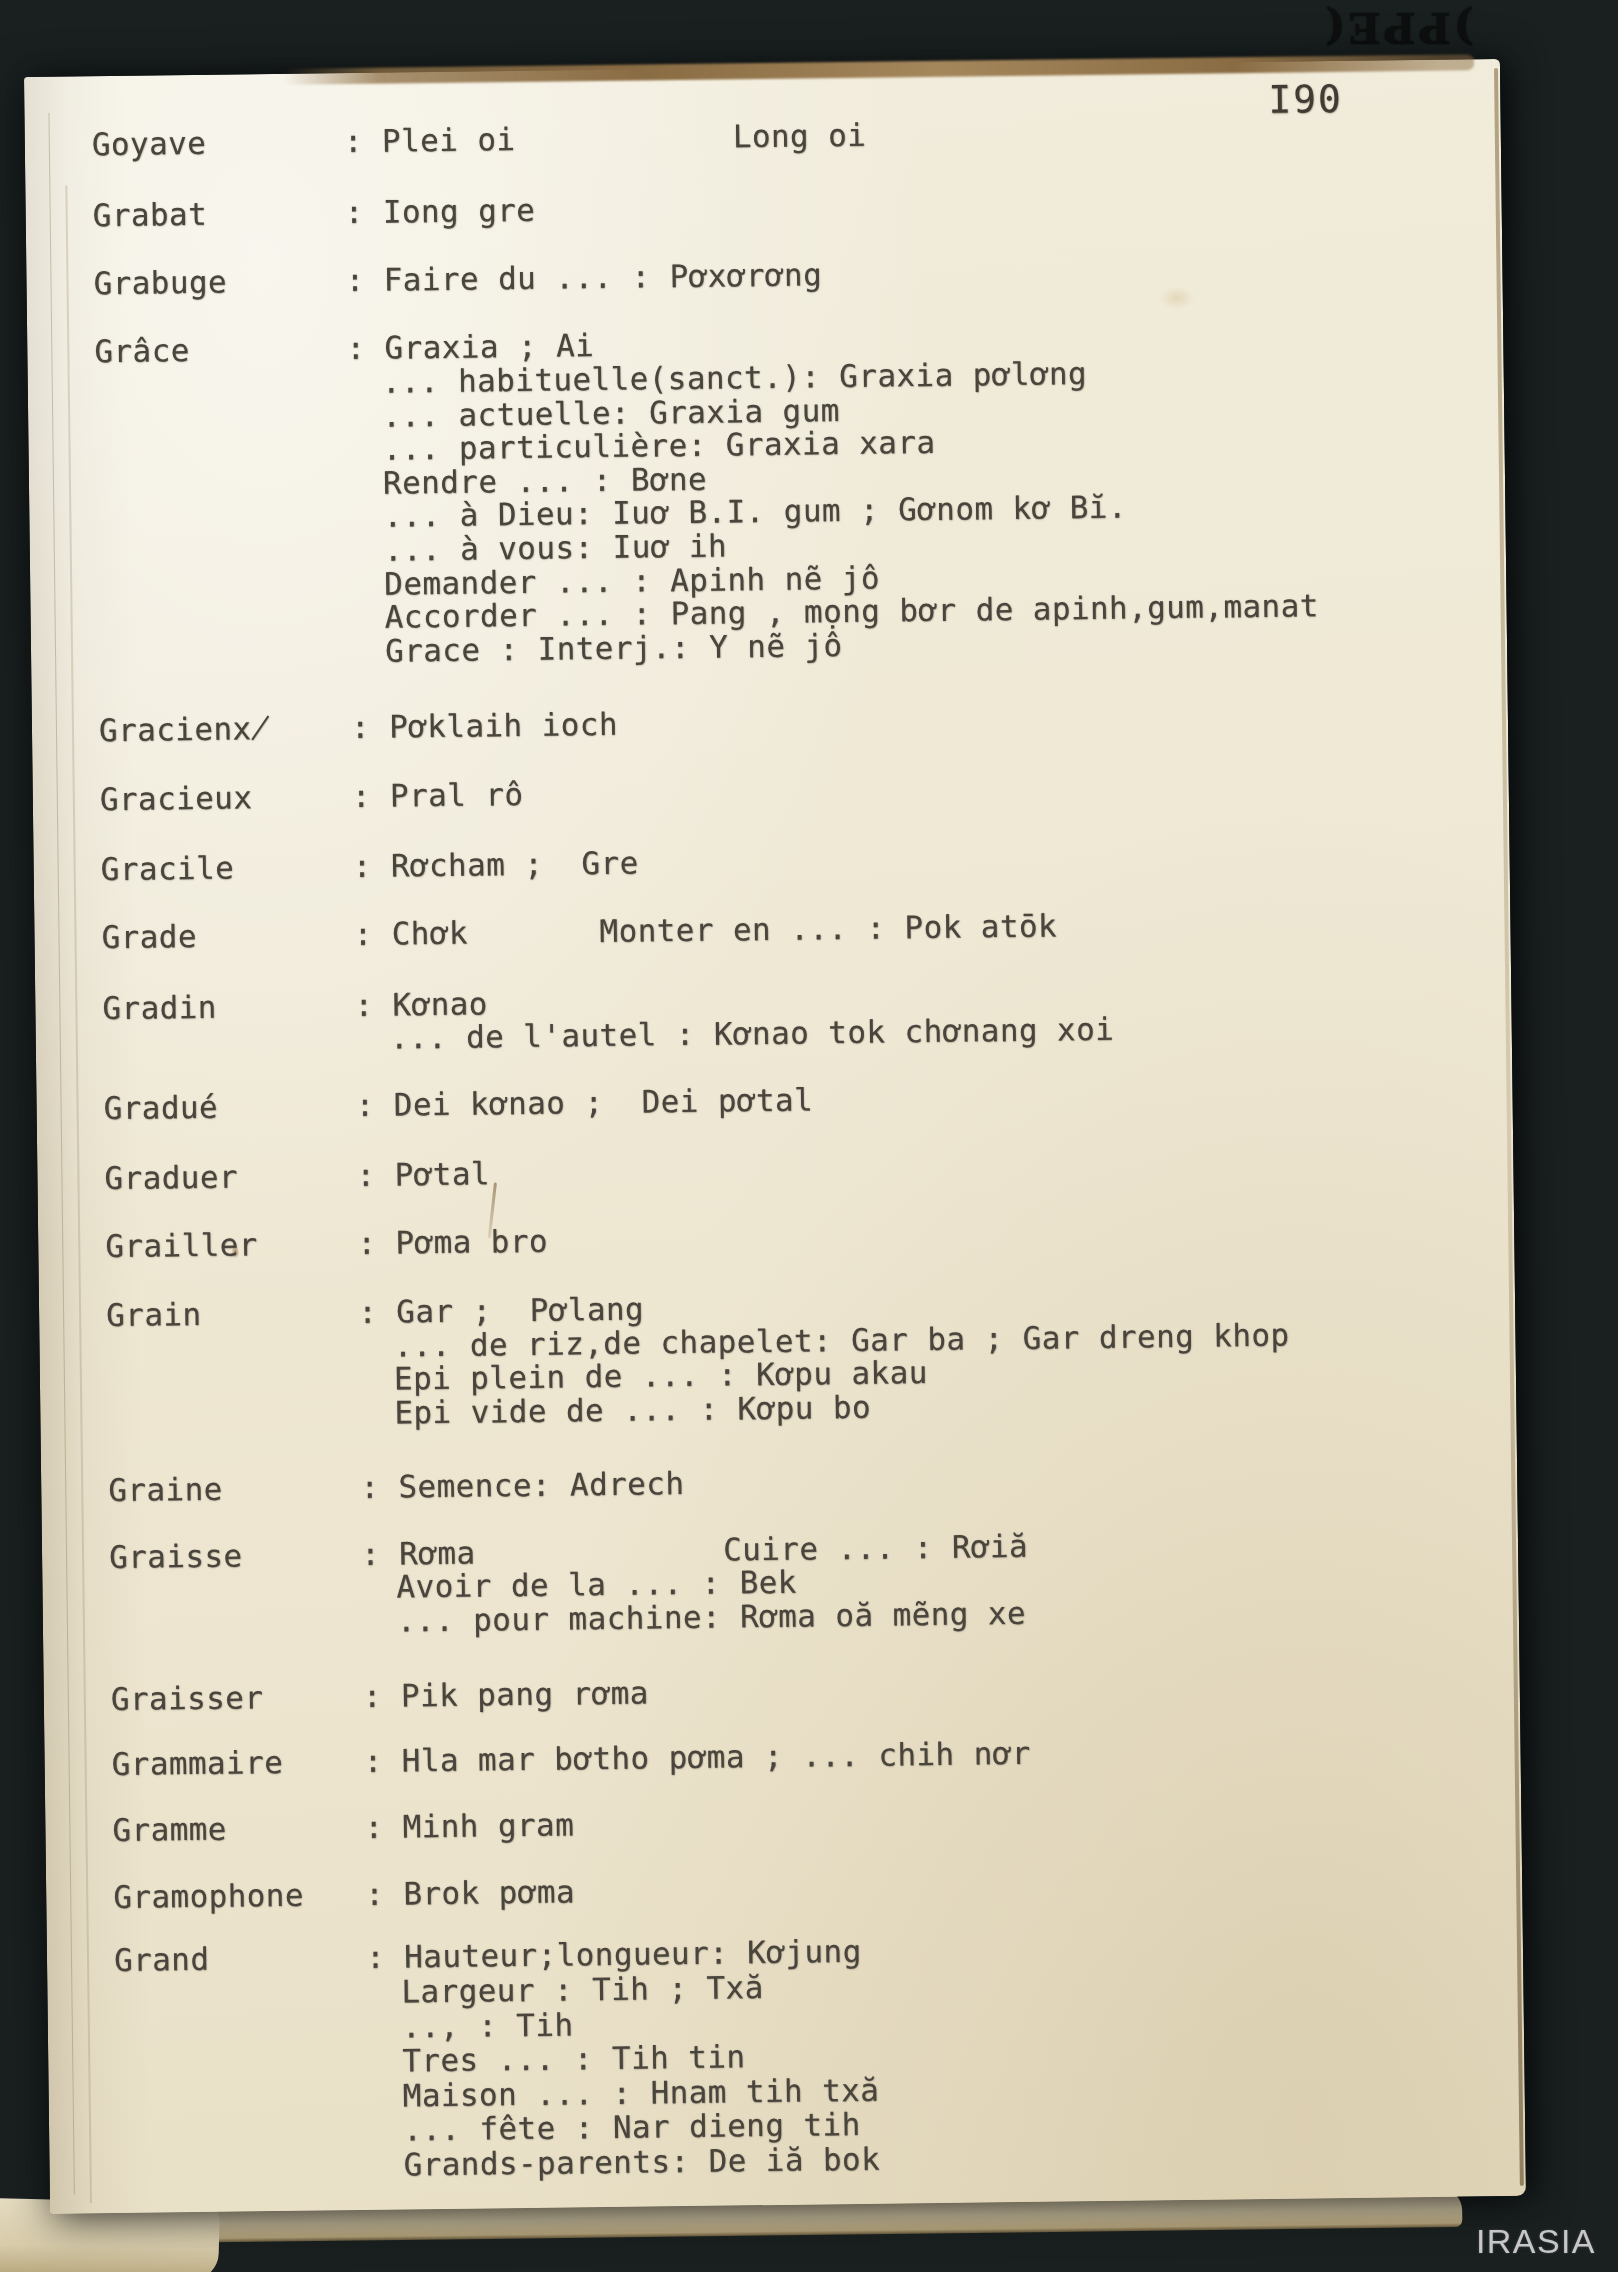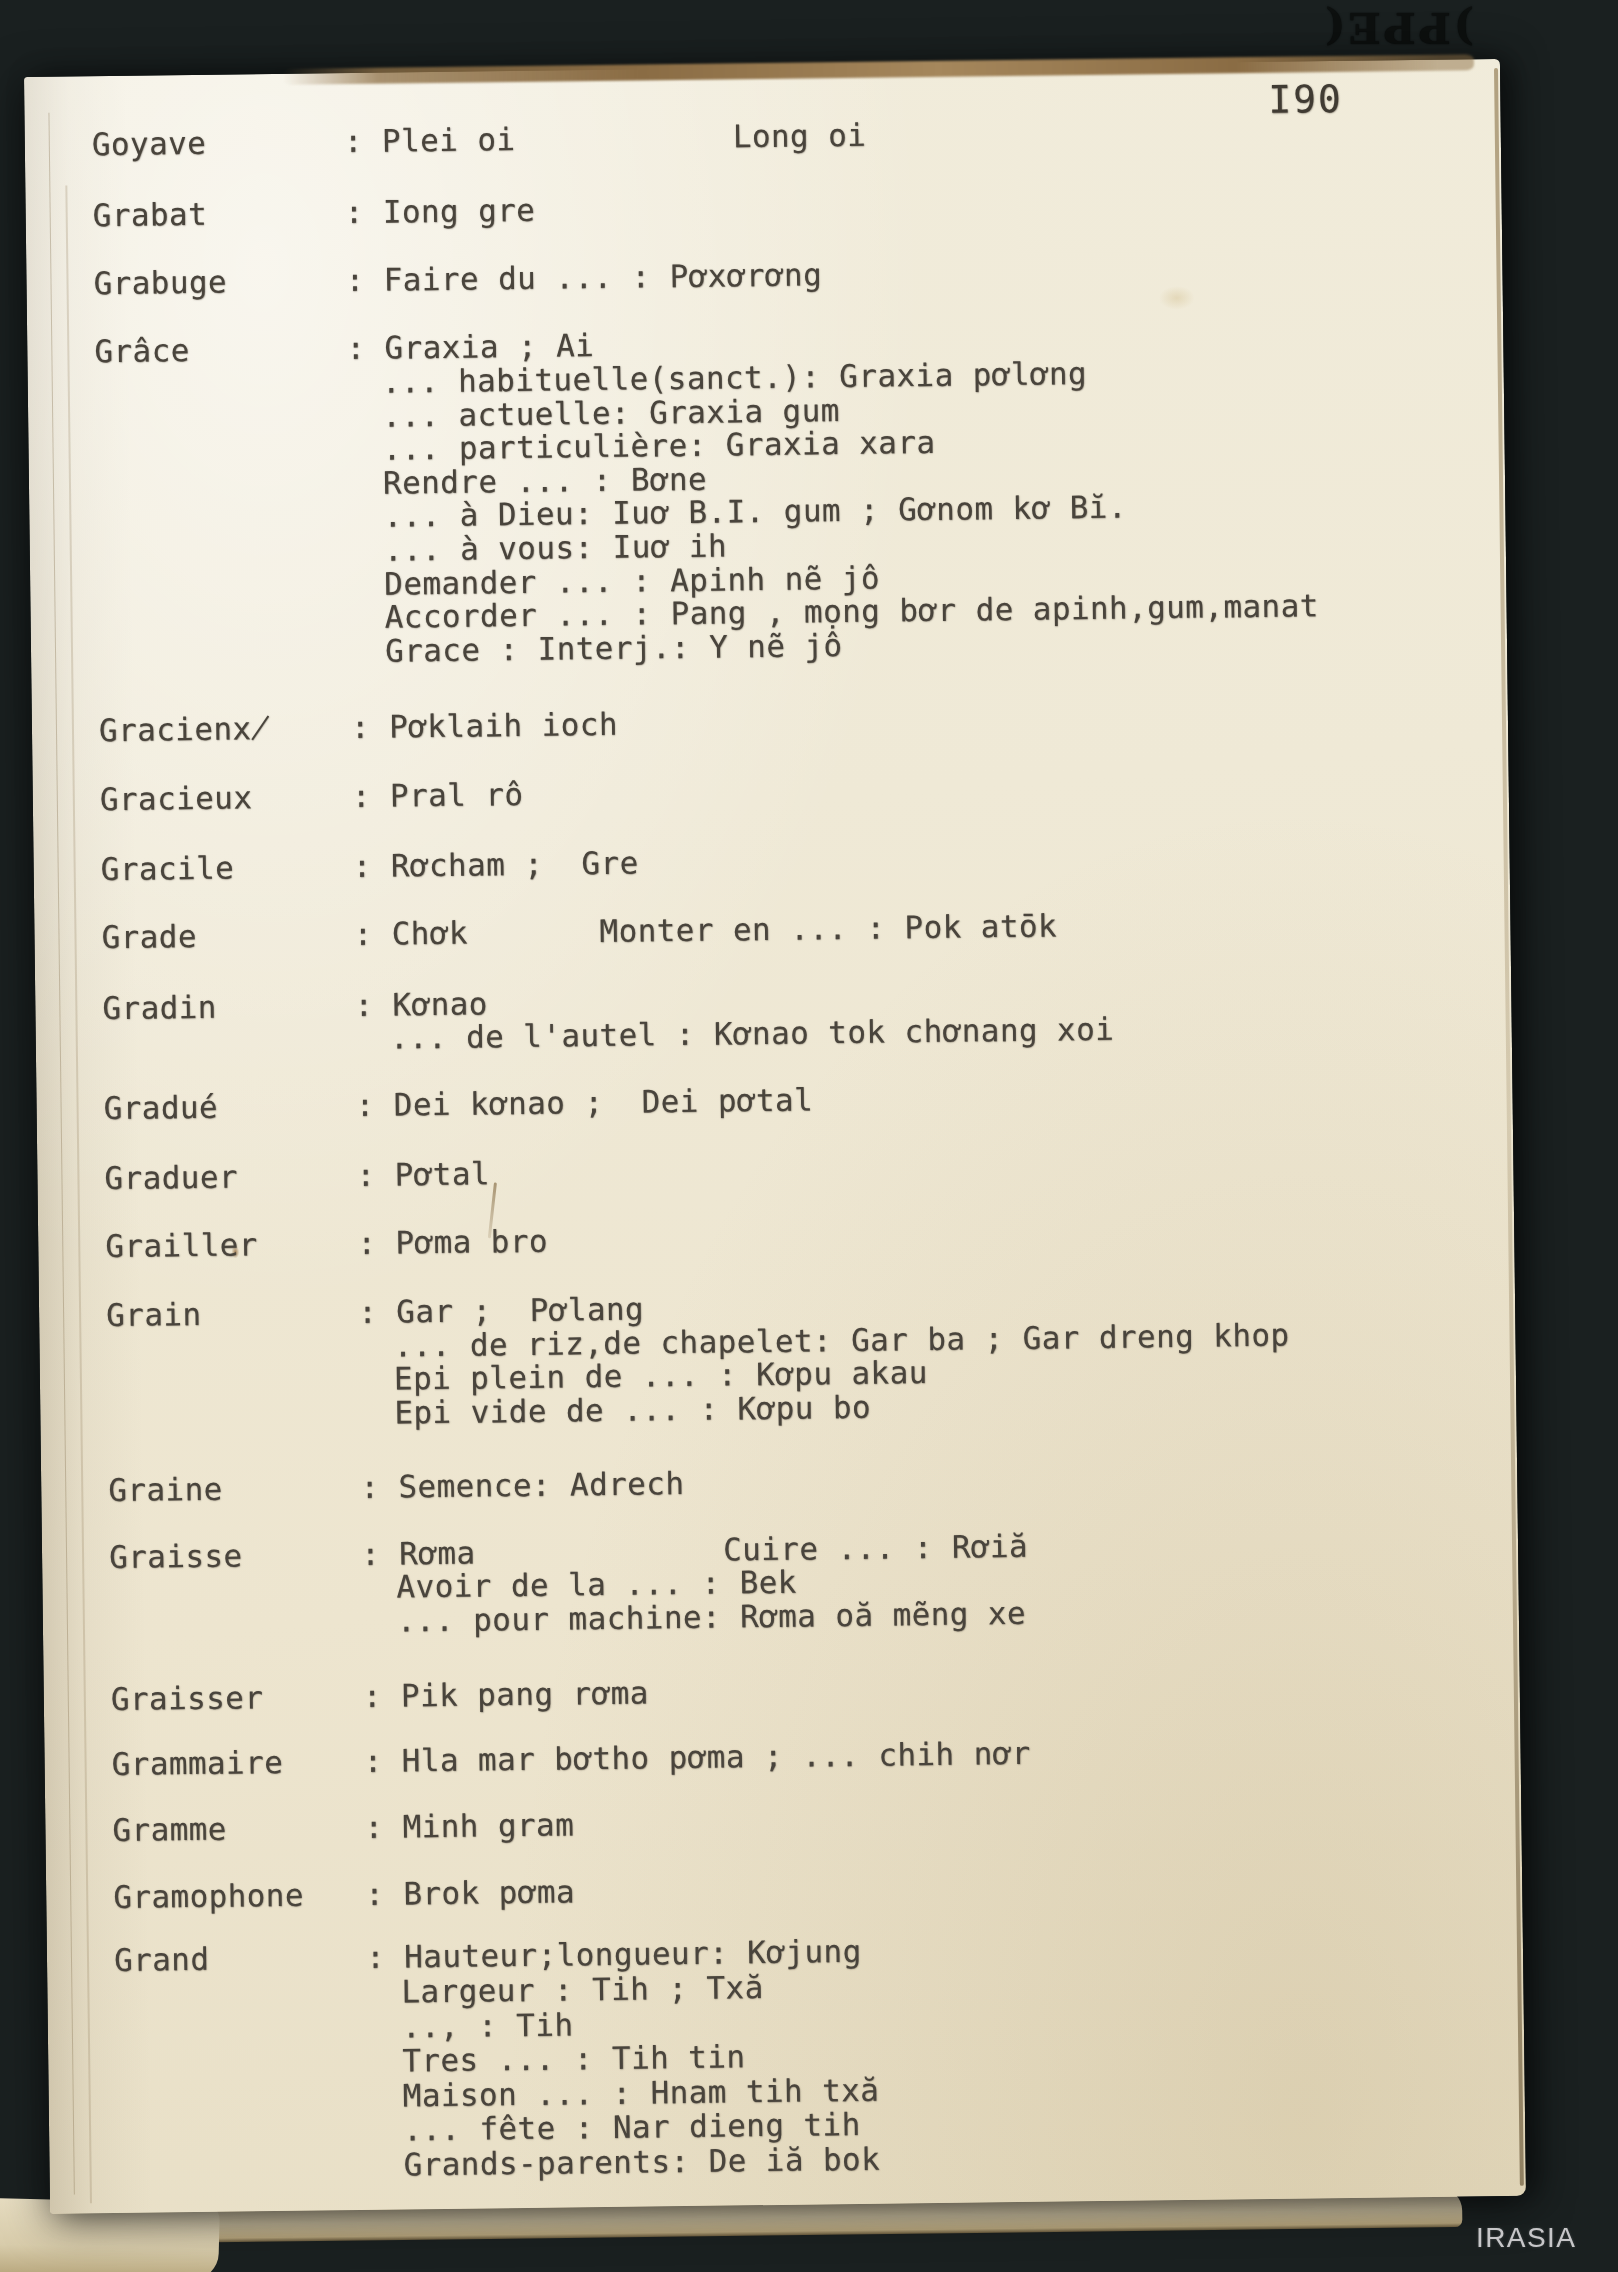--- a/index.html
+++ b/index.html
@@ -96,21 +96,21 @@
     transform:rotate(7deg); border-radius:1.8px;
   }
   .stain3 {
     position:absolute; left:1132px; top:223px; width:36px; height:23.6px;
     background:radial-gradient(ellipse, rgba(190,160,90,0.25), rgba(190,160,90,0) 70%);
     border-radius:50%;
   }
   .watermark {
     position:absolute; left:1476px; top:2222px;
     font-family:"Liberation Sans", sans-serif;
-    font-size:28px; letter-spacing:1.4px; color:#c7c7c9;
+    font-size:34px; letter-spacing:1.4px; color:#c7c7c9;
     text-shadow:0 0 2.7px rgba(255,255,255,0.2);
   }
 </style>
 </head>
 <body>
 
 <div class="photo">
 
   <div class="stamp"><span>)PPE(</span></div>
 

